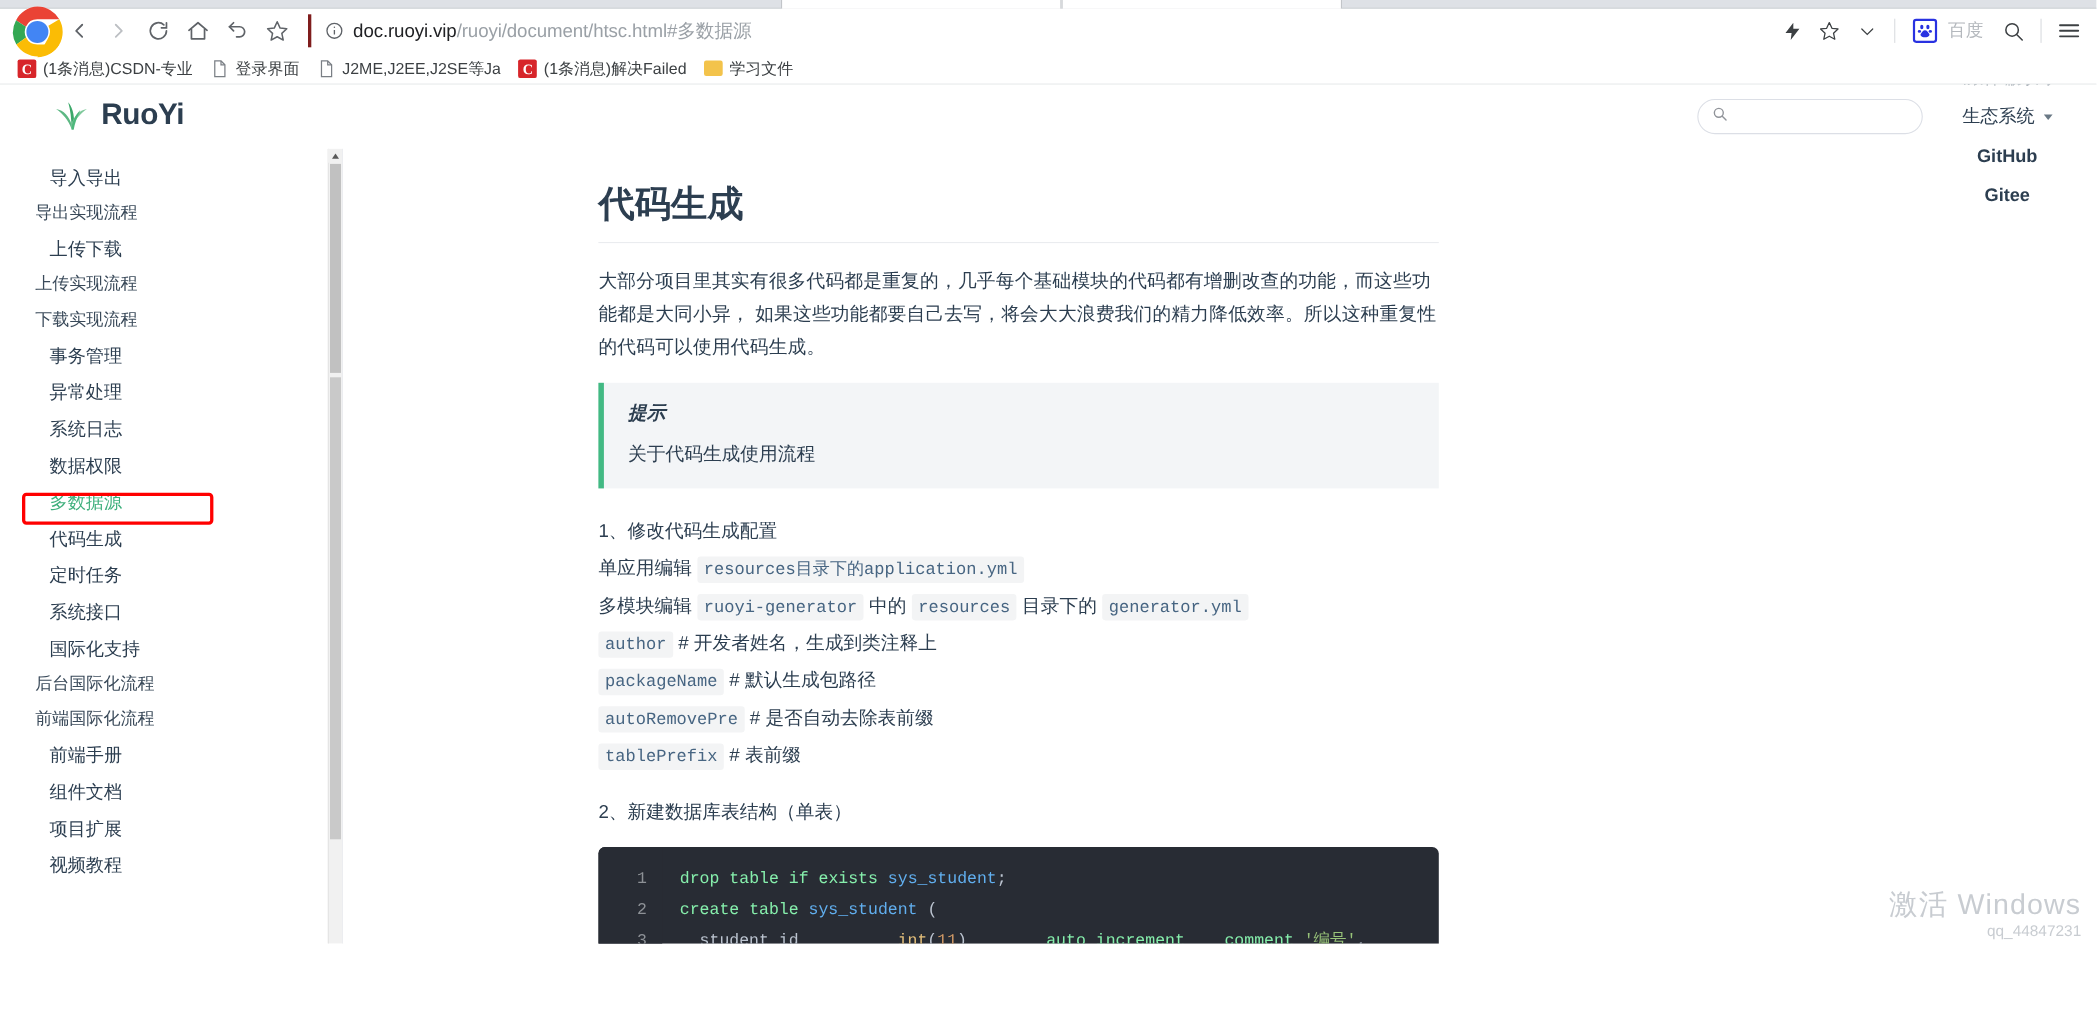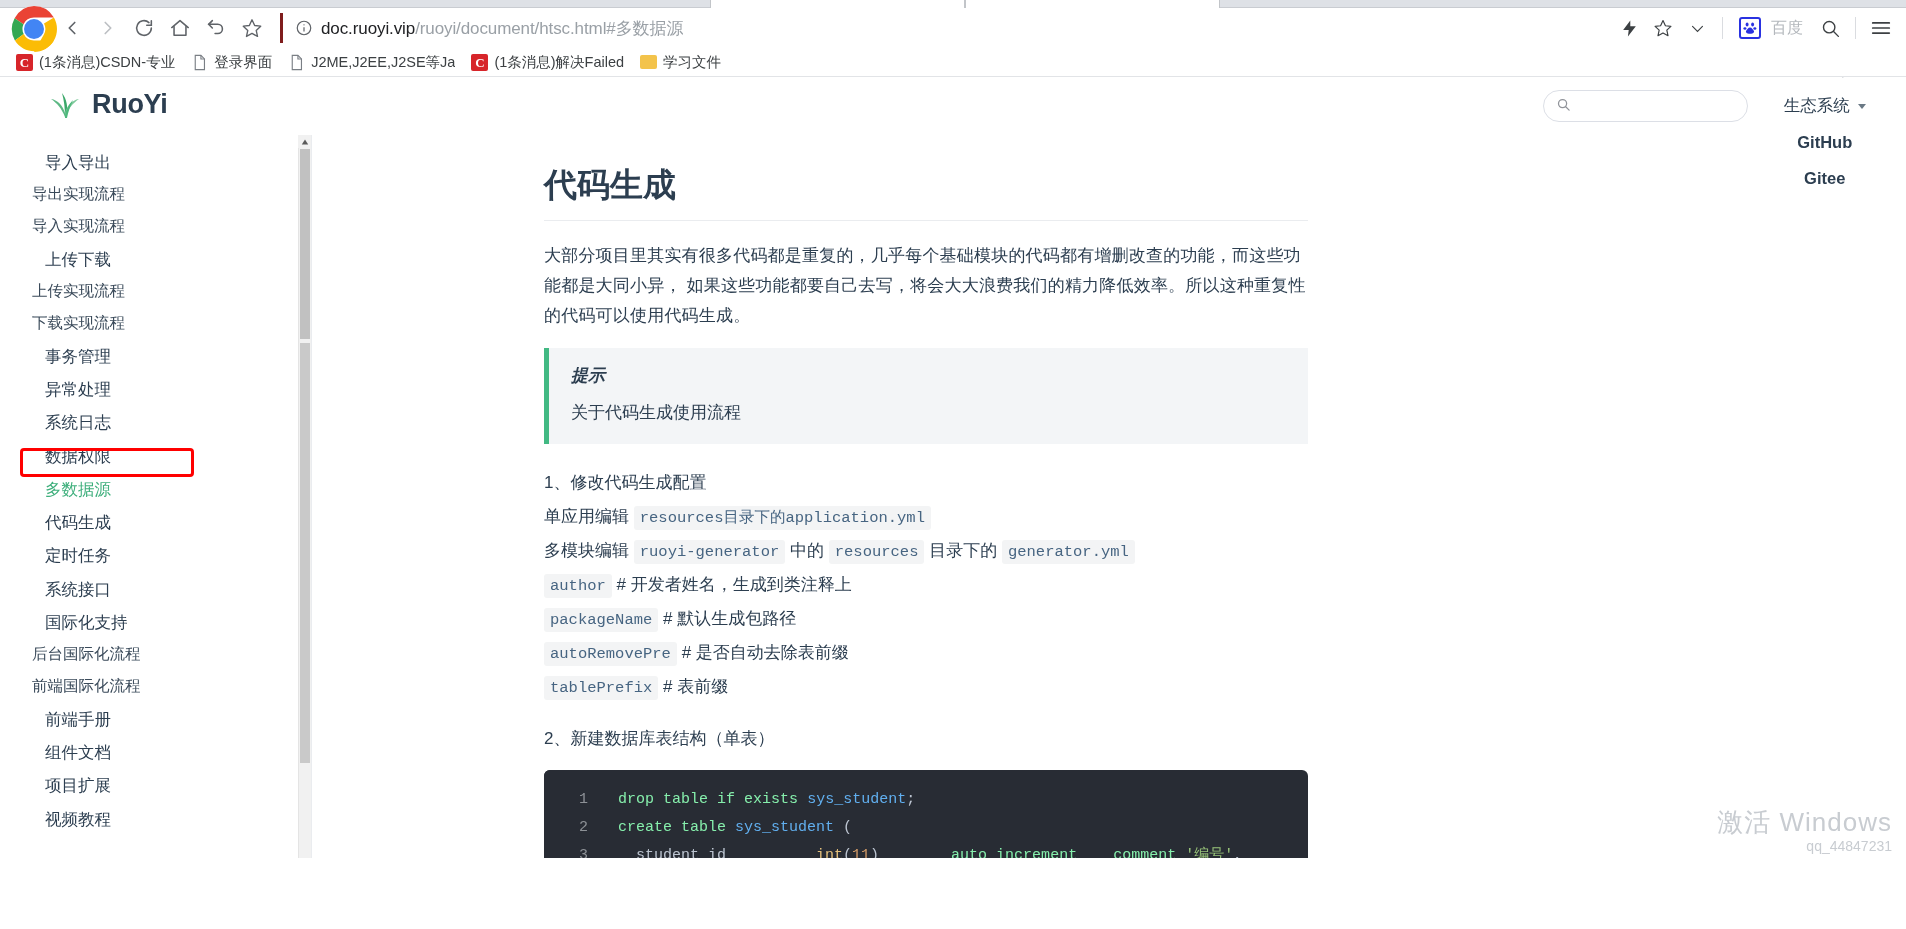--- a/index.html
+++ b/index.html
@@ -383,21 +383,20 @@
         <span>Gitee</span>
       </div>
     </div>
   </div>
 
   <div class="site-body">
 
     <div class="sidebar">
       <a class="side-link">导入导出</a>
       <a class="side-link sub">导出实现流程</a>
-      <a class="side-link sub">导入实现流程</a>
       <a class="side-link">上传下载</a>
       <a class="side-link sub">上传实现流程</a>
       <a class="side-link sub">下载实现流程</a>
       <a class="side-link">事务管理</a>
       <a class="side-link">异常处理</a>
       <a class="side-link">系统日志</a>
       <a class="side-link">数据权限</a>
       <a class="side-link active-green">多数据源</a>
       <a class="side-link">代码生成</a>
       <a class="side-link">定时任务</a>

